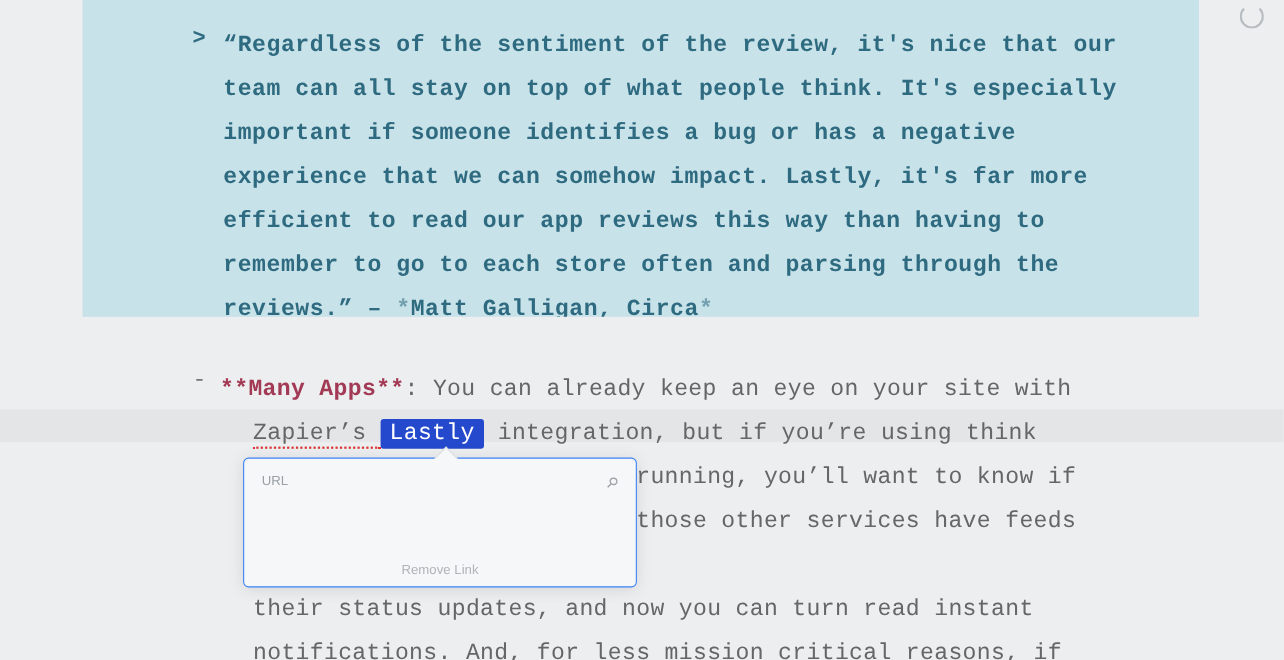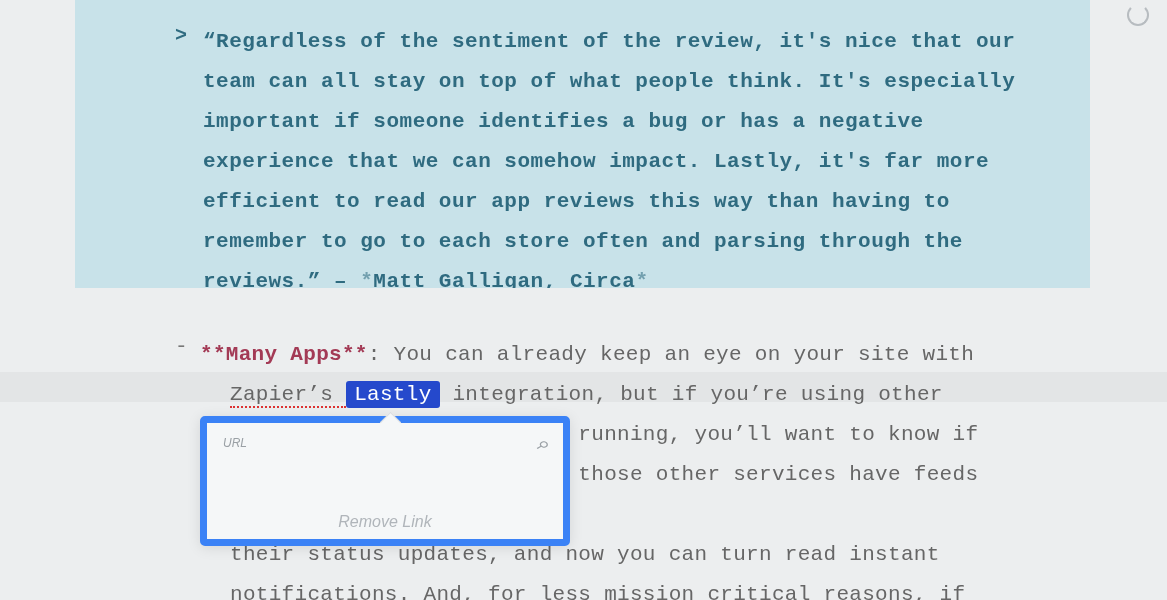--- a/index.html
+++ b/index.html
@@ -10,27 +10,27 @@
   .attrib{}
   .underline-spell{border-bottom:2px dotted #d33;}
   .star{color:#2f6b80;opacity:0.55;}
   .body-text{position:absolute;left:200px;top:335px;width:800px;font-size:21px;line-height:40px;letter-spacing:0.3px;color:#666;}
   .body-text .indent{display:block;margin-left:30px;}
   .dash{position:absolute;left:175px;top:335px;color:#777;font-size:21px;}
   .md-star{color:#a33a55;font-weight:600;}
   .md-bold{color:#a33a55;font-weight:700;}
   .sel{background:#2549cc;color:#fff;border-radius:3px;padding:2px 8px;}
   .spell2{border-bottom:2px dotted #d33;}
-  .popover{position:absolute;left:200px;top:416px;width:356px;height:116px;background:#f5f7f8;border:7px solid #3b82f6;border-radius:5px;box-shadow:0 2px 14px rgba(0,0,0,0.10);font-family:-apple-system,Helvetica,Arial,sans-serif;font-size:12px;font-style:italic;}
+  .popover{position:absolute;left:221px;top:416px;width:356px;height:116px;background:#f5f7f8;border:1px solid #3b82f6;border-radius:5px;box-shadow:0 2px 14px rgba(0,0,0,0.10);font-family:-apple-system,Helvetica,Arial,sans-serif;font-size:12px;}
   .pop-notch{position:absolute;left:176px;top:-8px;width:14px;height:14px;background:#f5f7f8;border-left:1px solid #d8dcdf;border-top:1px solid #d8dcdf;transform:rotate(45deg);}
   .pop-row{display:flex;align-items:flex-start;padding:13px 16px 0 16px;color:#8b9096;}
   .pop-lab{width:46px;flex:none;color:#9aa0a5;font-size:12px;}
   .pop-url{color:#1b3f9c;line-height:18px;word-break:break-all;}
   .pop-link-ico{position:absolute;right:16px;top:14px;color:#9aa0a5;font-size:13px;transform:rotate(45deg);}
-  .pop-remove{position:absolute;left:0;right:0;bottom:8px;text-align:center;color:#b0b5ba;font-size:16px;}
+  .pop-remove{position:absolute;left:0;right:0;bottom:8px;text-align:center;color:#b0b5ba;font-size:12px;}
   .grey-band{position:absolute;left:0;top:372px;width:1167px;height:30px;background:rgba(0,0,0,0.035);}
   .spinner{position:absolute;right:18px;top:4px;width:18px;height:18px;border:2px solid #b7bcc0;border-top-color:transparent;border-radius:50%;}
 </style>
 </head>
 <body>
 
 <div class="page">
   <div class="spinner"></div>
 
   <div class="grey-band"></div>
@@ -41,21 +41,21 @@
       <span>“Regardless of the sentiment of the review, it's nice that our team can all stay on top of what people think. It's especially important if someone identifies a bug or has a negative experience that we can somehow impact. Lastly, it's far more efficient to read our app reviews this way than having to remember to go to each store often and parsing through the reviews.” – </span><span class="star">*</span><span class="attrib underline-spell">Matt Galligan</span><span class="attrib">, Circa</span><span class="star">*</span>
     </div>
   </div>
 
   <span class="dash">-</span>
   <div class="body-text">
     <span class="md-star">**</span><span class="md-bold">Many Apps</span><span class="md-star">**</span><span>: You can already keep an eye on your site with </span>
     <span class="indent">
       <span class="spell2">Zapier’s </span>
       <span class="sel">Lastly</span>
-      <span> integration, but if you’re using other </span>
+      <span> integration, but if you’re using think </span>
     </span>
     <span class="indent">services to keep your site running, you’ll want to know if </span>
     <span class="indent">they go down, too. Many of those other services have feeds with </span>
     <span class="indent">their status updates, and now you can turn read instant </span>
     <span class="indent">notifications. And, for less mission critical reasons, if </span>
     
   </div>
 
   <div class="popover">
     <div class="pop-notch"></div>

